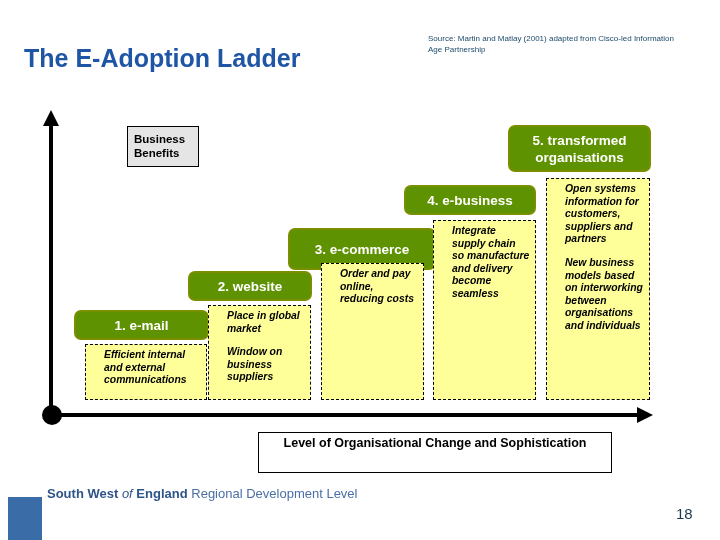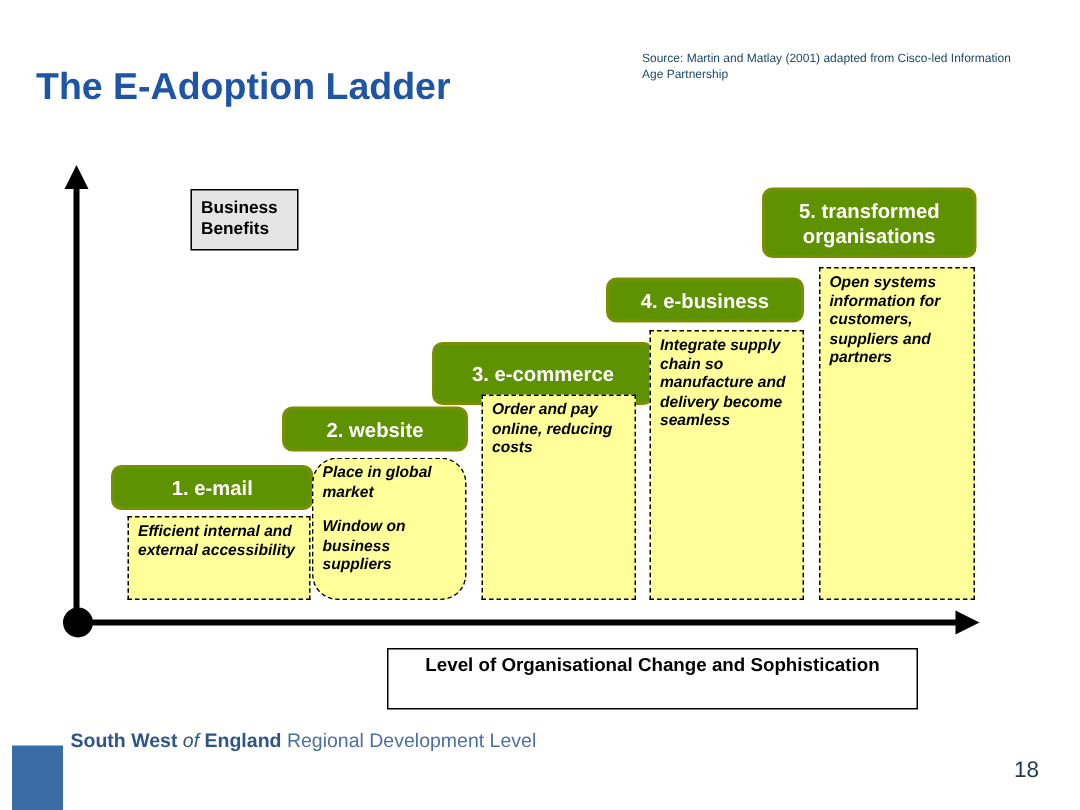--- a/index.html
+++ b/index.html
@@ -33,21 +33,21 @@
   .xaxis-label{position:absolute;left:258px;top:432px;width:354px;height:41px;
                border:1.5px solid #000;background:#fff;color:#000;
                font-size:12.5px;font-weight:bold;text-align:center;
                line-height:21px;box-sizing:border-box;}
   .green{position:absolute;background:#5f9200;border:2px solid #7a8f00;
          border-radius:7px;color:#ffffff;font-weight:bold;
          display:flex;align-items:center;justify-content:center;
          text-align:center;box-sizing:border-box;}
   .green.big{font-size:13.5px;line-height:17px;}
   .yellow{position:absolute;background:#ffff99;border:1.7px dashed #000;
-          box-sizing:border-box;padding:4px 5px 0 6px;
+          box-sizing:border-box;padding:4px 5px 0 18px;
           font-style:italic;font-weight:bold;font-size:10.4px;
           line-height:12.6px;color:#000;}
   .yellow p{margin:0 0 11px 0;}
   .yellow p:last-child{margin-bottom:0;}
 
   
   .foot-square{position:absolute;left:8px;top:497px;width:34px;height:43px;
                background:#3a6ca8;}
   .foot-logo{position:absolute;left:47px;top:486px;font-size:13px;color:#4a6fa5;
              white-space:nowrap;}
@@ -65,42 +65,43 @@
 <div class="axis-v"></div>
 <div class="axis-h"></div>
 <div class="axis-h-head"></div>
 <div class="axis-dot"></div>
 
 <div class="benefits-box">Business Benefits</div>
 <div class="xaxis-label">Level of Organisational Change and Sophistication</div>
 
 <div class="green" style="left:74px;top:310px;width:135px;height:30px;font-size:13.5px;">1. e-mail</div>
 <div class="yellow" style="left:85px;top:344px;width:122px;height:56px;">
-  <p>Efficient internal and external accessibility</p>
+  <p>Efficient internal and external communications</p>
 </div>
 
 <div class="green" style="left:188px;top:271px;width:124px;height:30px;font-size:13.5px;">2. website</div>
-<div class="yellow" style="left:208px;top:305px;width:103px;height:95px;border-radius:17px;">
+<div class="yellow" style="left:208px;top:305px;width:103px;height:95px;">
   <p>Place in global market</p>
   <p>Window on business suppliers</p>
 </div>
 
 <div class="green" style="left:288px;top:228px;width:148px;height:42px;font-size:13.5px;">3. e-commerce</div>
 <div class="yellow" style="left:321px;top:263px;width:103px;height:137px;">
   <p>Order and pay online, reducing costs</p>
 </div>
 
 <div class="green" style="left:404px;top:185px;width:132px;height:30px;font-size:13.5px;">4. e-business</div>
 <div class="yellow" style="left:433px;top:220px;width:103px;height:180px;">
   <p>Integrate supply chain so manufacture and delivery become seamless</p>
 </div>
 
 <div class="green big" style="left:508px;top:125px;width:143px;height:47px;">5. transformed organisations</div>
 <div class="yellow" style="left:546px;top:178px;width:104px;height:222px;">
   <p>Open systems information for customers, suppliers and partners</p>
+  <p>New business models based on interworking between organisations and individuals</p>
 </div>
 
 <div class="foot-square"></div>
 <div class="foot-logo">
   <span class="b">South West</span>
   <span class="i">of</span>
   <span class="b">England</span>
   <span>Regional Development Level</span>
 </div>
 <div class="page-num">18</div>

